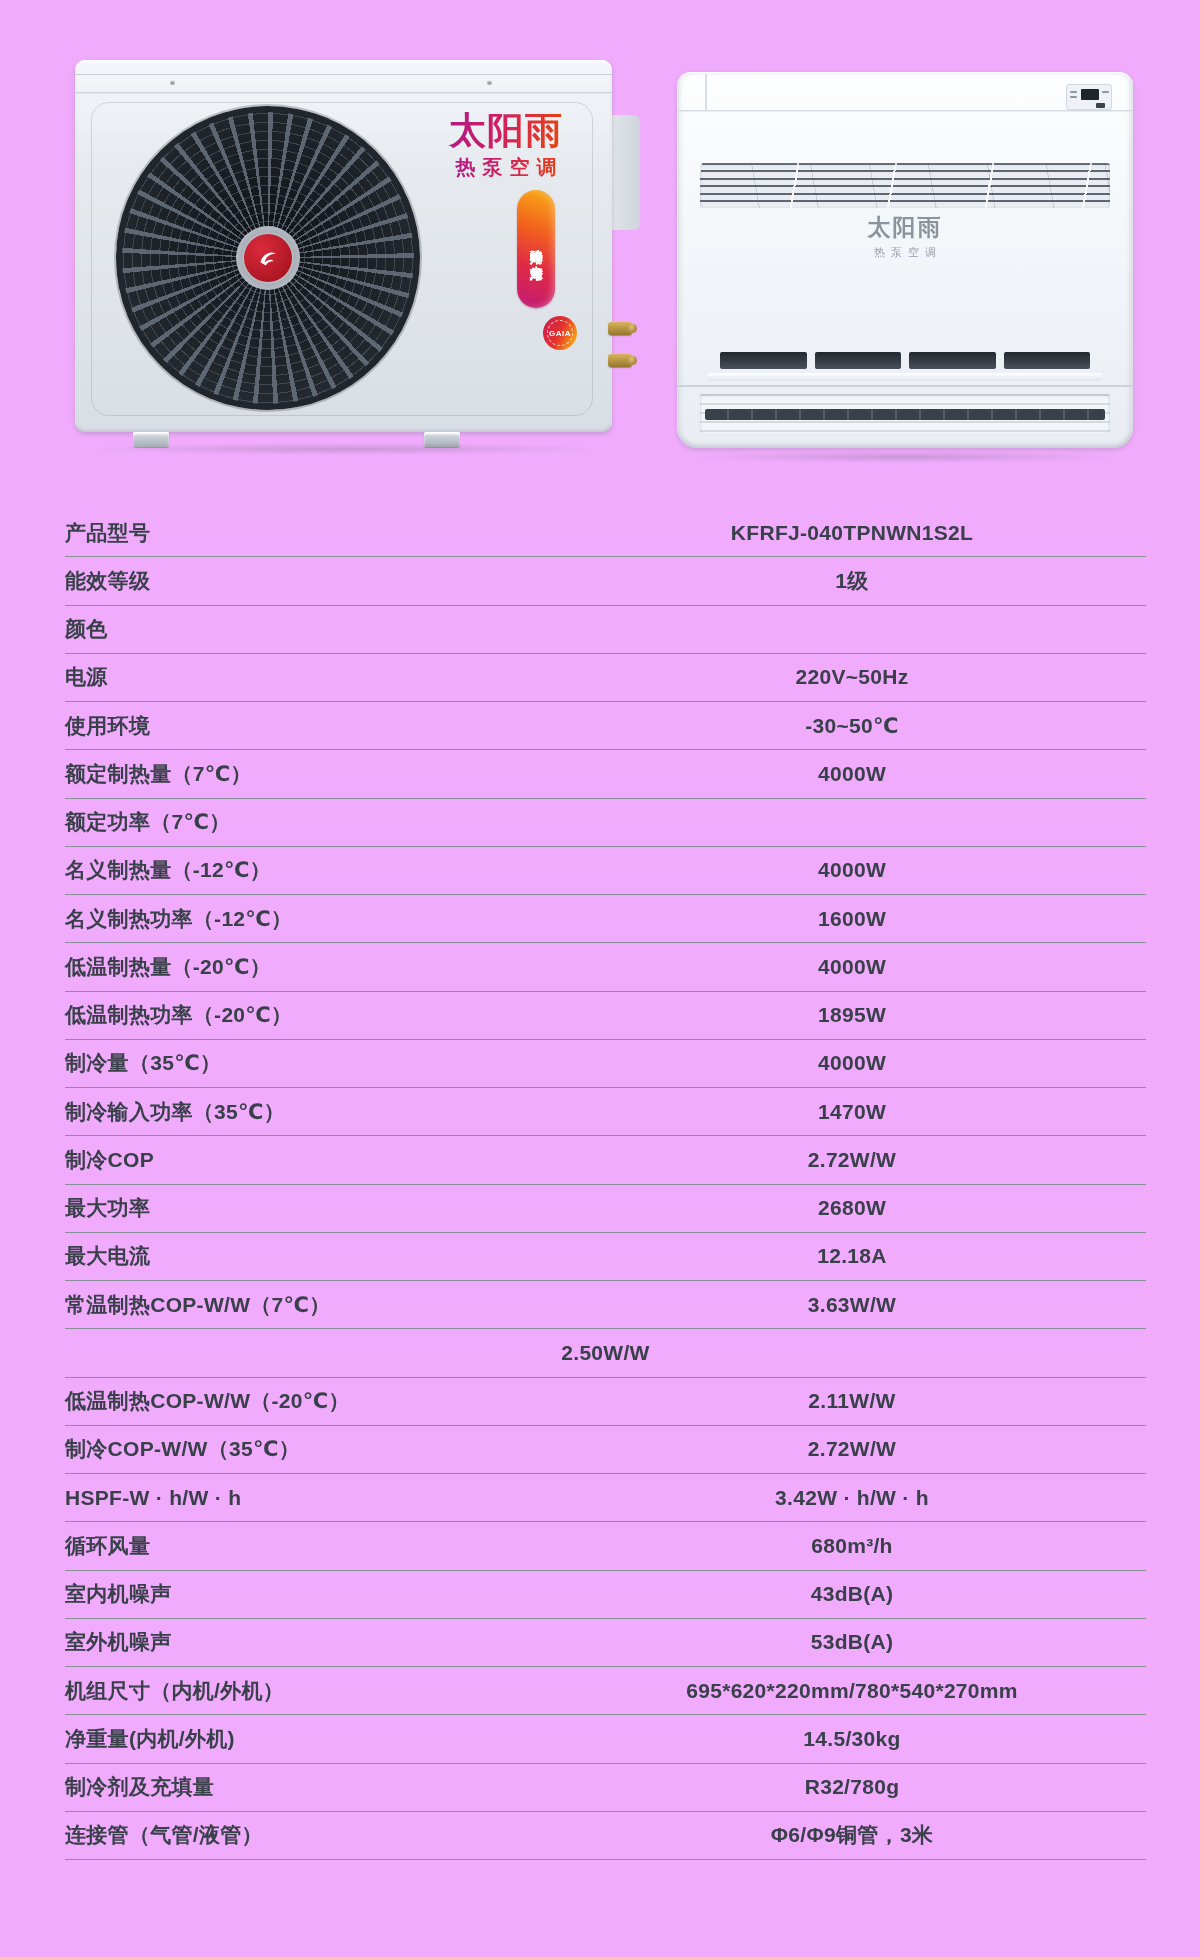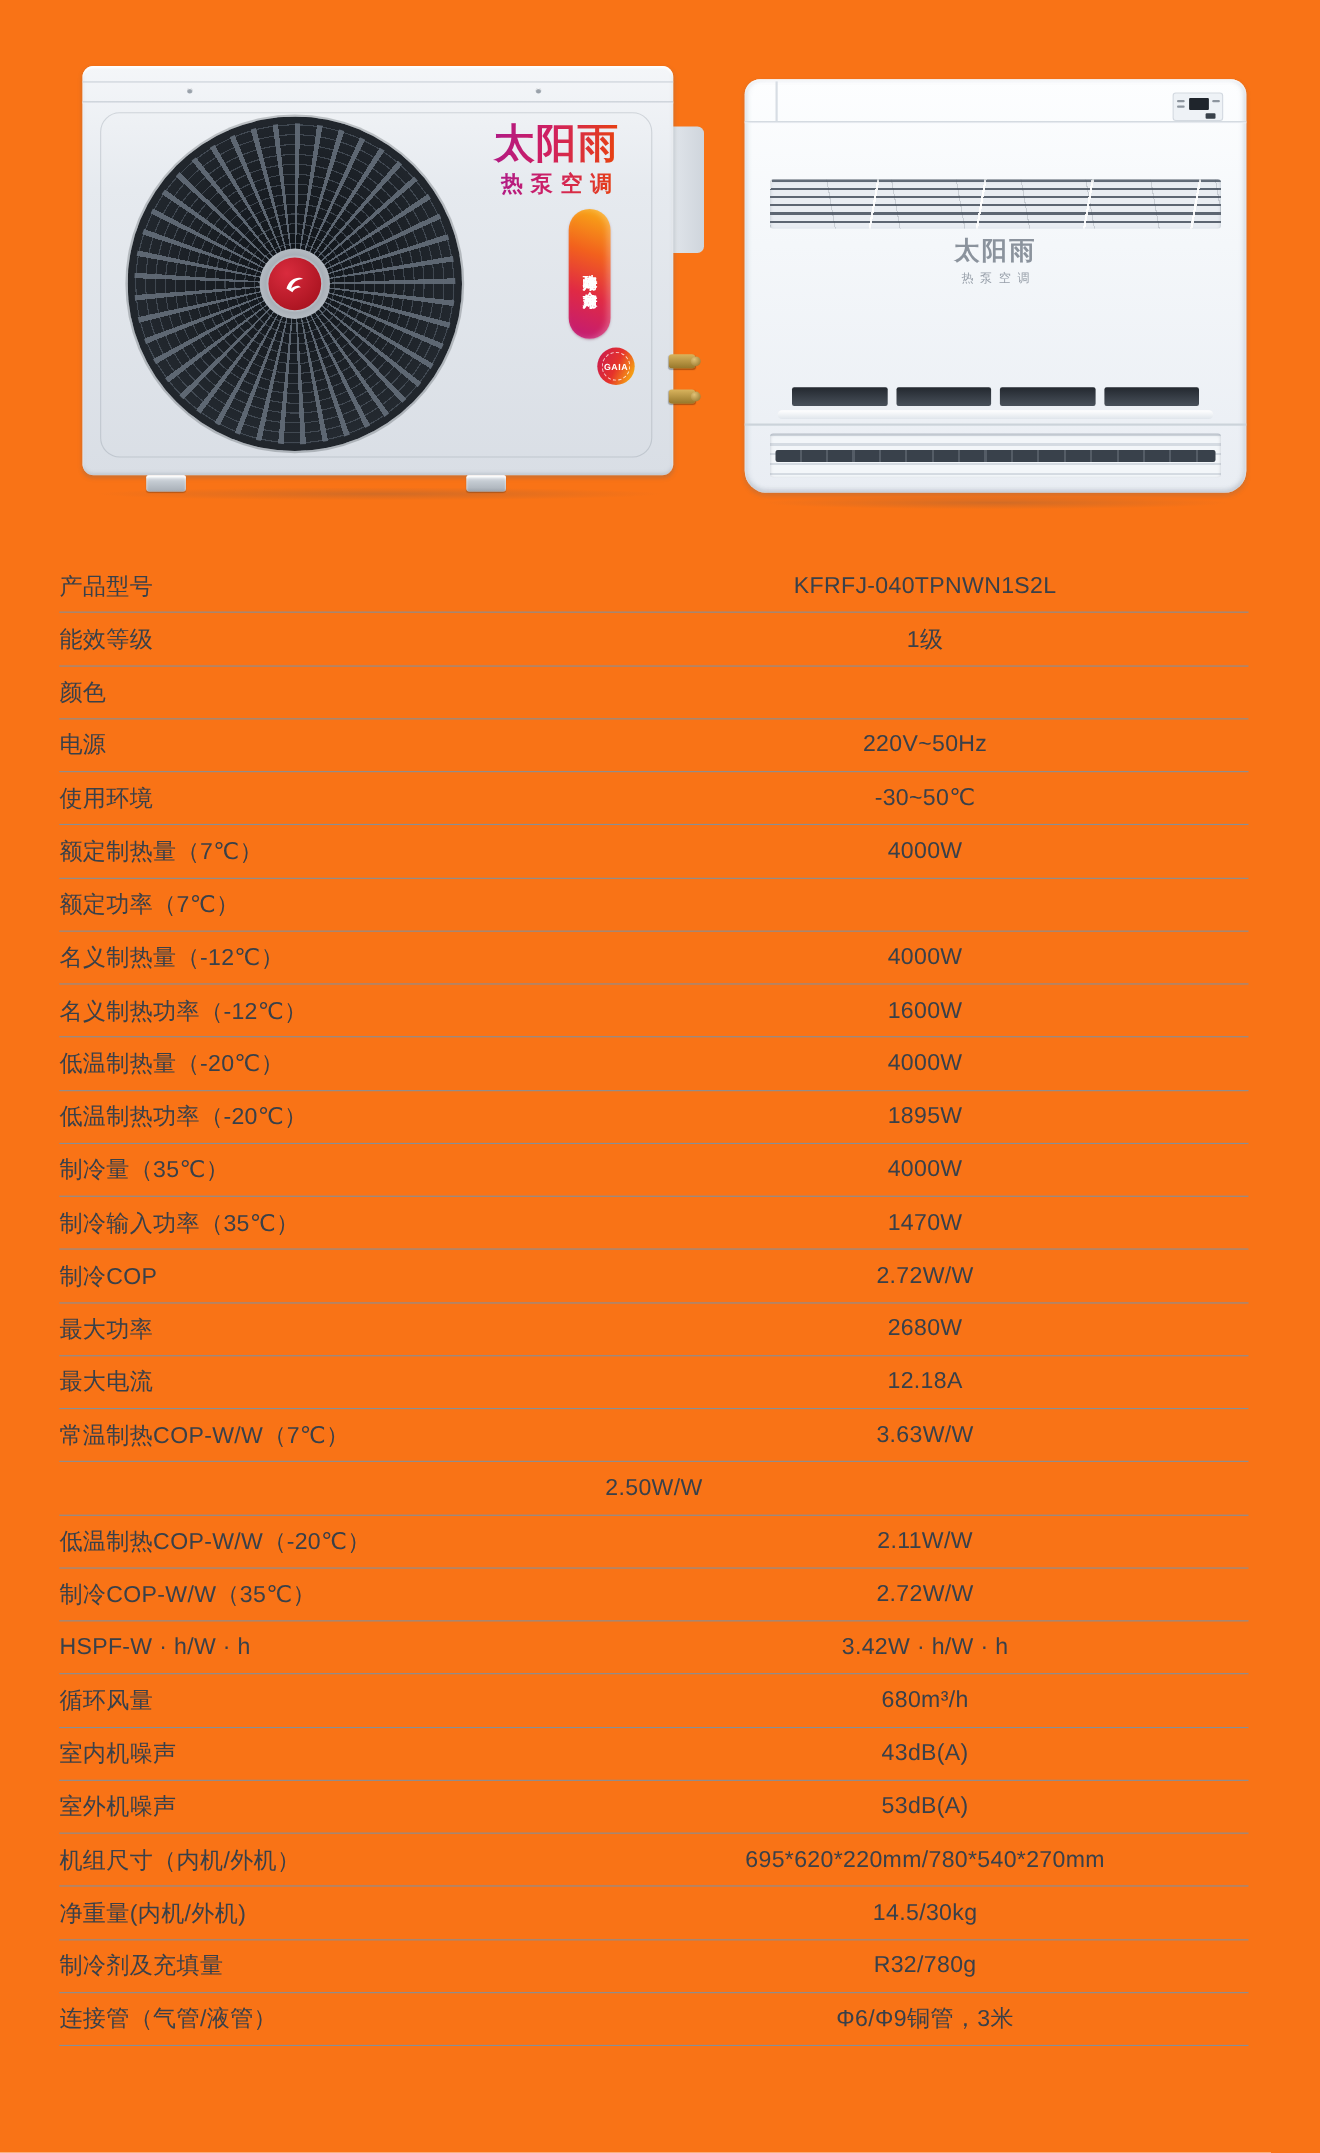--- a/index.html
+++ b/index.html
@@ -1,16 +1,16 @@
 <!DOCTYPE html>
 <html><head>
 <meta charset="utf-8">
 <style>
   html,body{margin:0;padding:0;background:#ffffff;}
-  #stage{position:relative;width:1200px;height:1957px;background:#f97316;overflow:hidden;
+  #stage{position:relative;width:1200px;height:1957px;background:#f0abfc;overflow:hidden;
          font-family:"Liberation Sans","DejaVu Sans",sans-serif;}
   #stage *{box-sizing:border-box;}
   .abs{position:absolute;}
 
   
   .od-bracket{left:600px;top:115px;width:40px;height:115px;background:linear-gradient(90deg,#e7ebf0,#cfd5dc);border-radius:0 6px 6px 0;}
   .outdoor{left:75px;top:60px;width:537px;height:372px;border-radius:10px;
     background:linear-gradient(180deg,#f4f6f9 0%,#e6eaef 30%,#d9dee5 100%);
     box-shadow:0 2px 4px rgba(90,100,112,.28), inset 0 2px 2px #ffffff, inset 0 -2px 3px rgba(150,160,172,.35);}
   .od-seam1{left:0;right:0;top:14px;height:1px;background:#c9cfd7;}
@@ -78,21 +78,21 @@
   .in-outlet span{flex:1;background:linear-gradient(180deg,#23282f,#48505a);border-radius:2px;}
   .in-outlet-lip{left:30px;top:301px;width:396px;height:8px;border-radius:4px;background:linear-gradient(180deg,#ffffff,#dfe5eb);}
   .in-seam{left:0;right:0;top:313px;height:2px;background:#ccd3da;}
   .in-bgrille{left:23px;top:322px;width:410px;height:40px;border-radius:3px;
     background:repeating-linear-gradient(180deg,#d5dbe2 0 2px,#f3f6f9 2px 9px);
     box-shadow:inset 0 1px 3px rgba(120,130,142,.4);}
   .in-band{position:absolute;left:5px;right:5px;top:15px;height:11px;border-radius:2px;
     background:repeating-linear-gradient(90deg,#39414b 0 22px,#545c66 22px 24px);}
 
   
-  .spec{left:54px;top:509px;width:1081px;}
+  .spec{left:65px;top:509px;width:1081px;font-weight:bold;}
   .spec-row{display:flex;align-items:center;height:48.25px;border-bottom:1px solid #878f97;}
   .spec-label{flex:0 0 493px;font-size:21px;color:#394049;letter-spacing:.3px;}
   .spec-value{flex:1;text-align:center;font-size:21px;color:#394049;letter-spacing:.3px;}
 </style>
 </head>
 <body>
 
 <div id="stage">
 
   <div class="abs od-bracket"></div>

